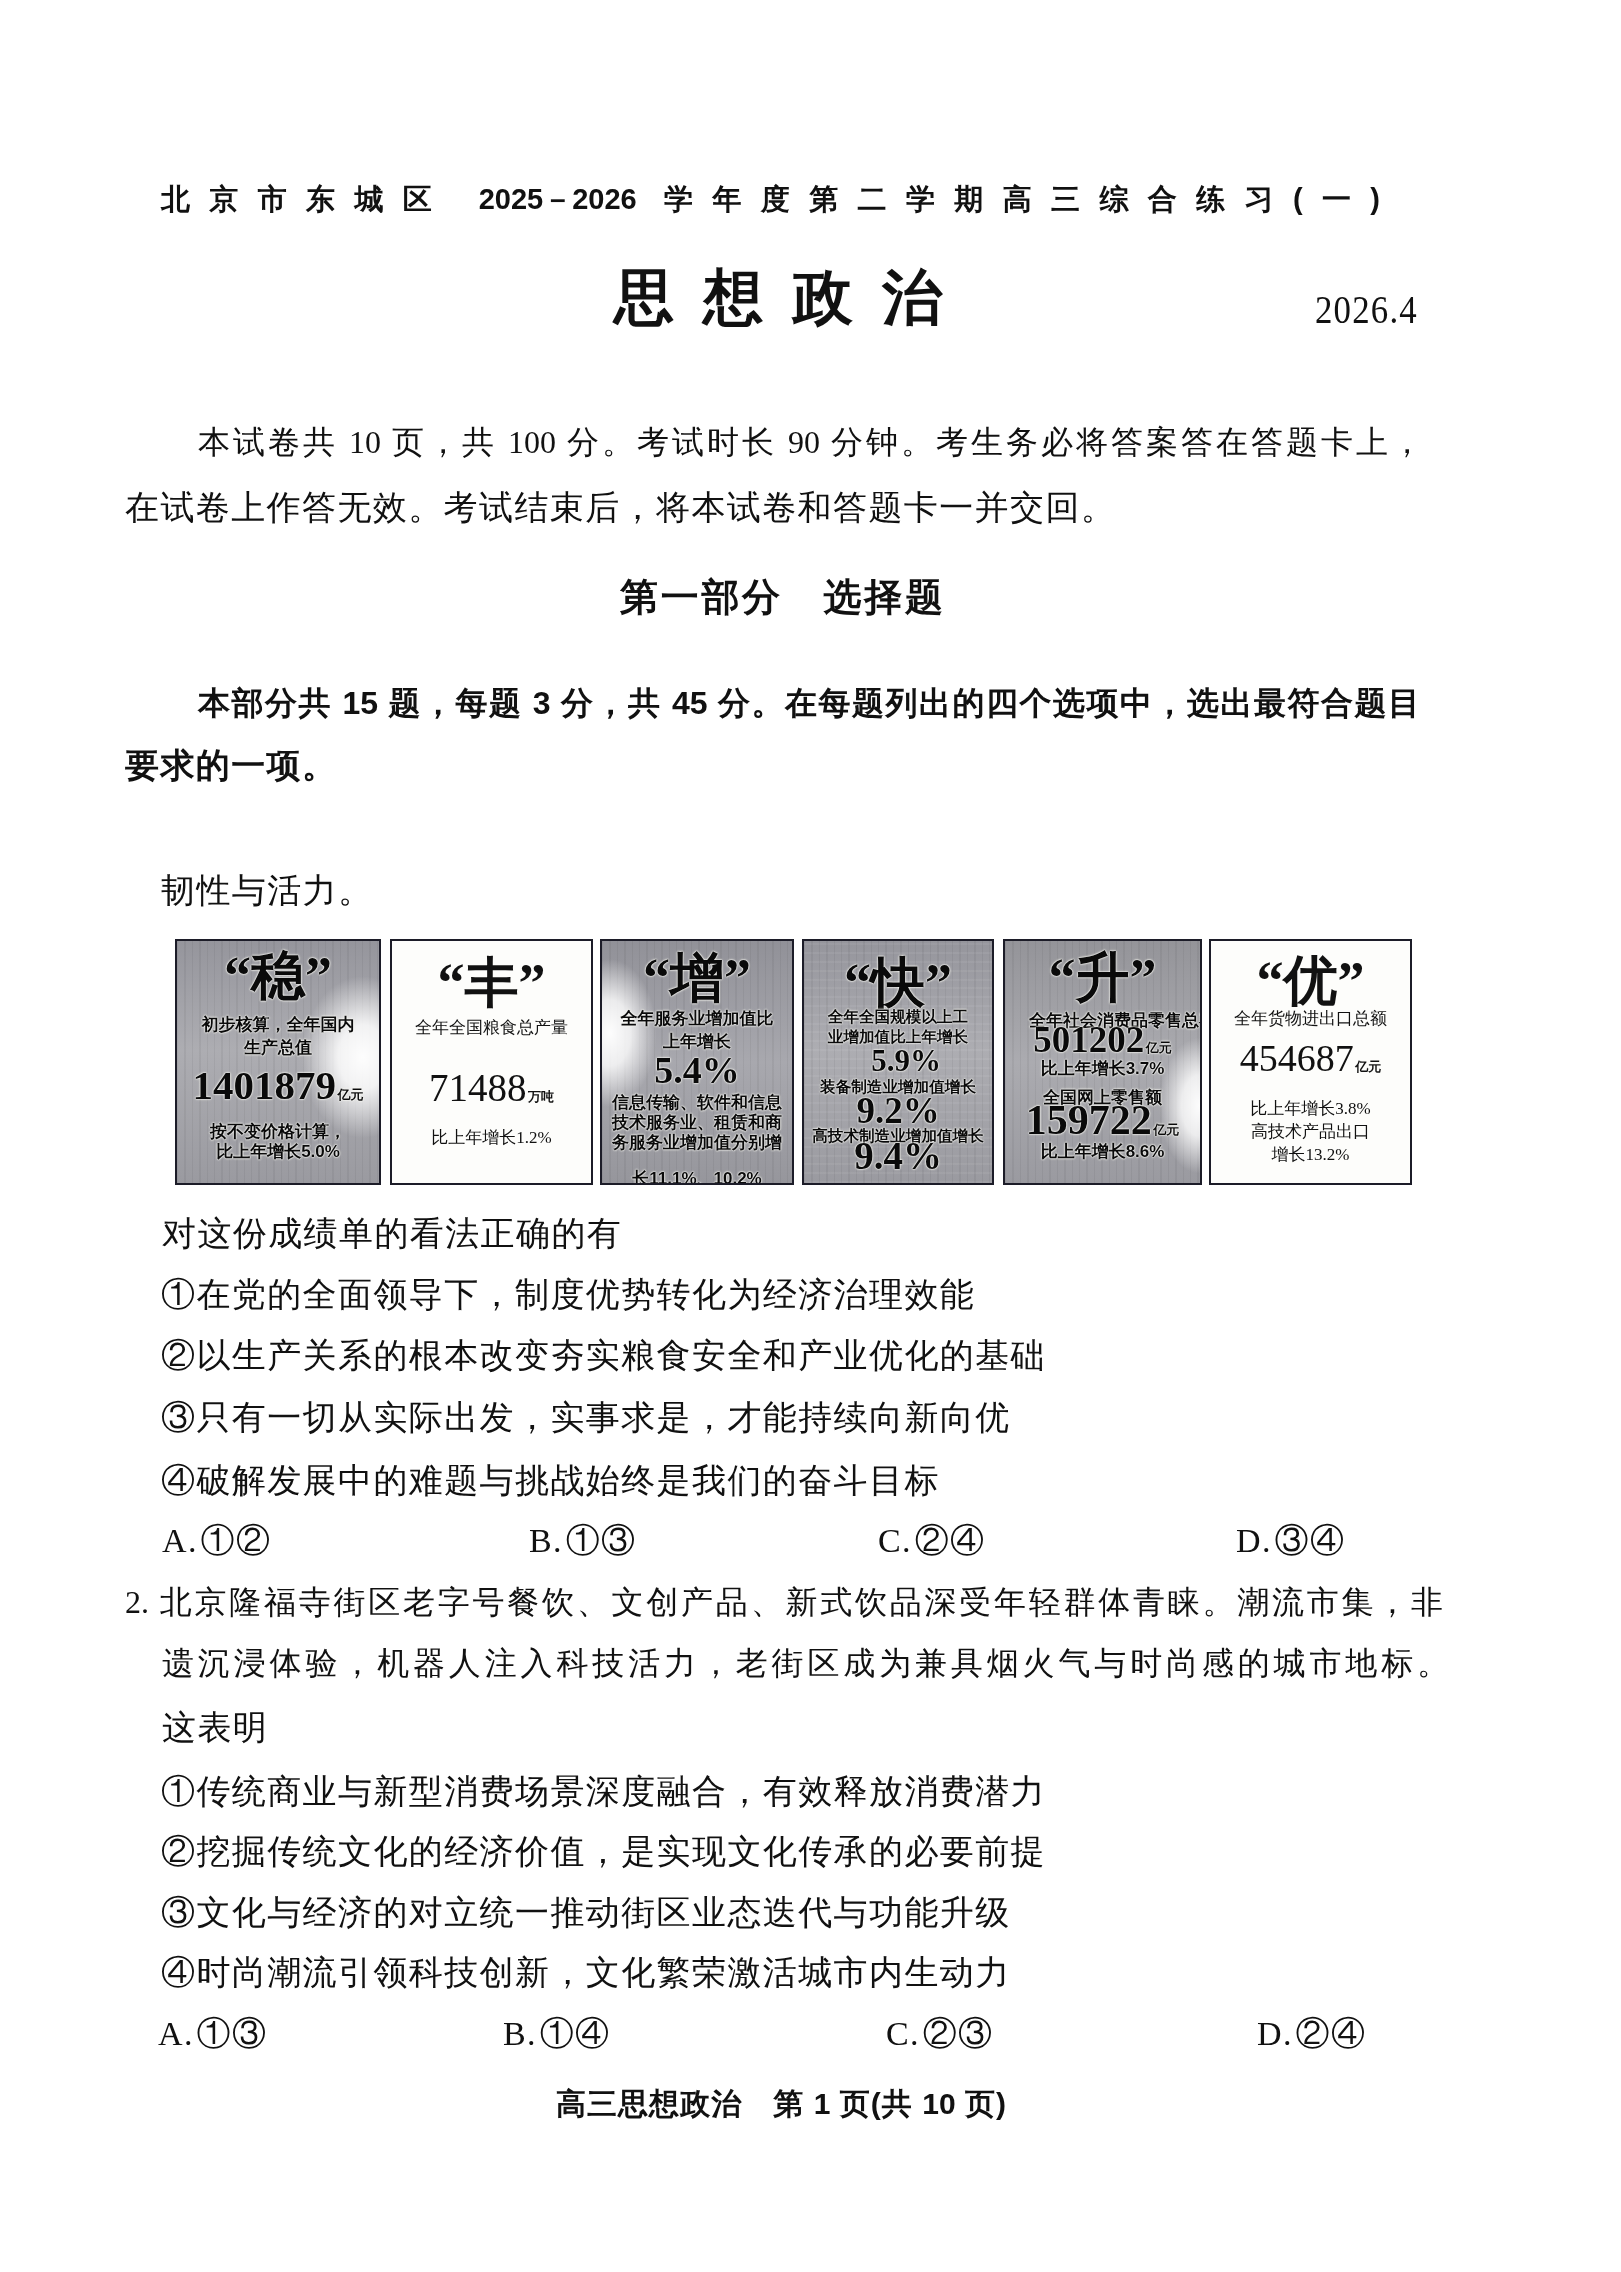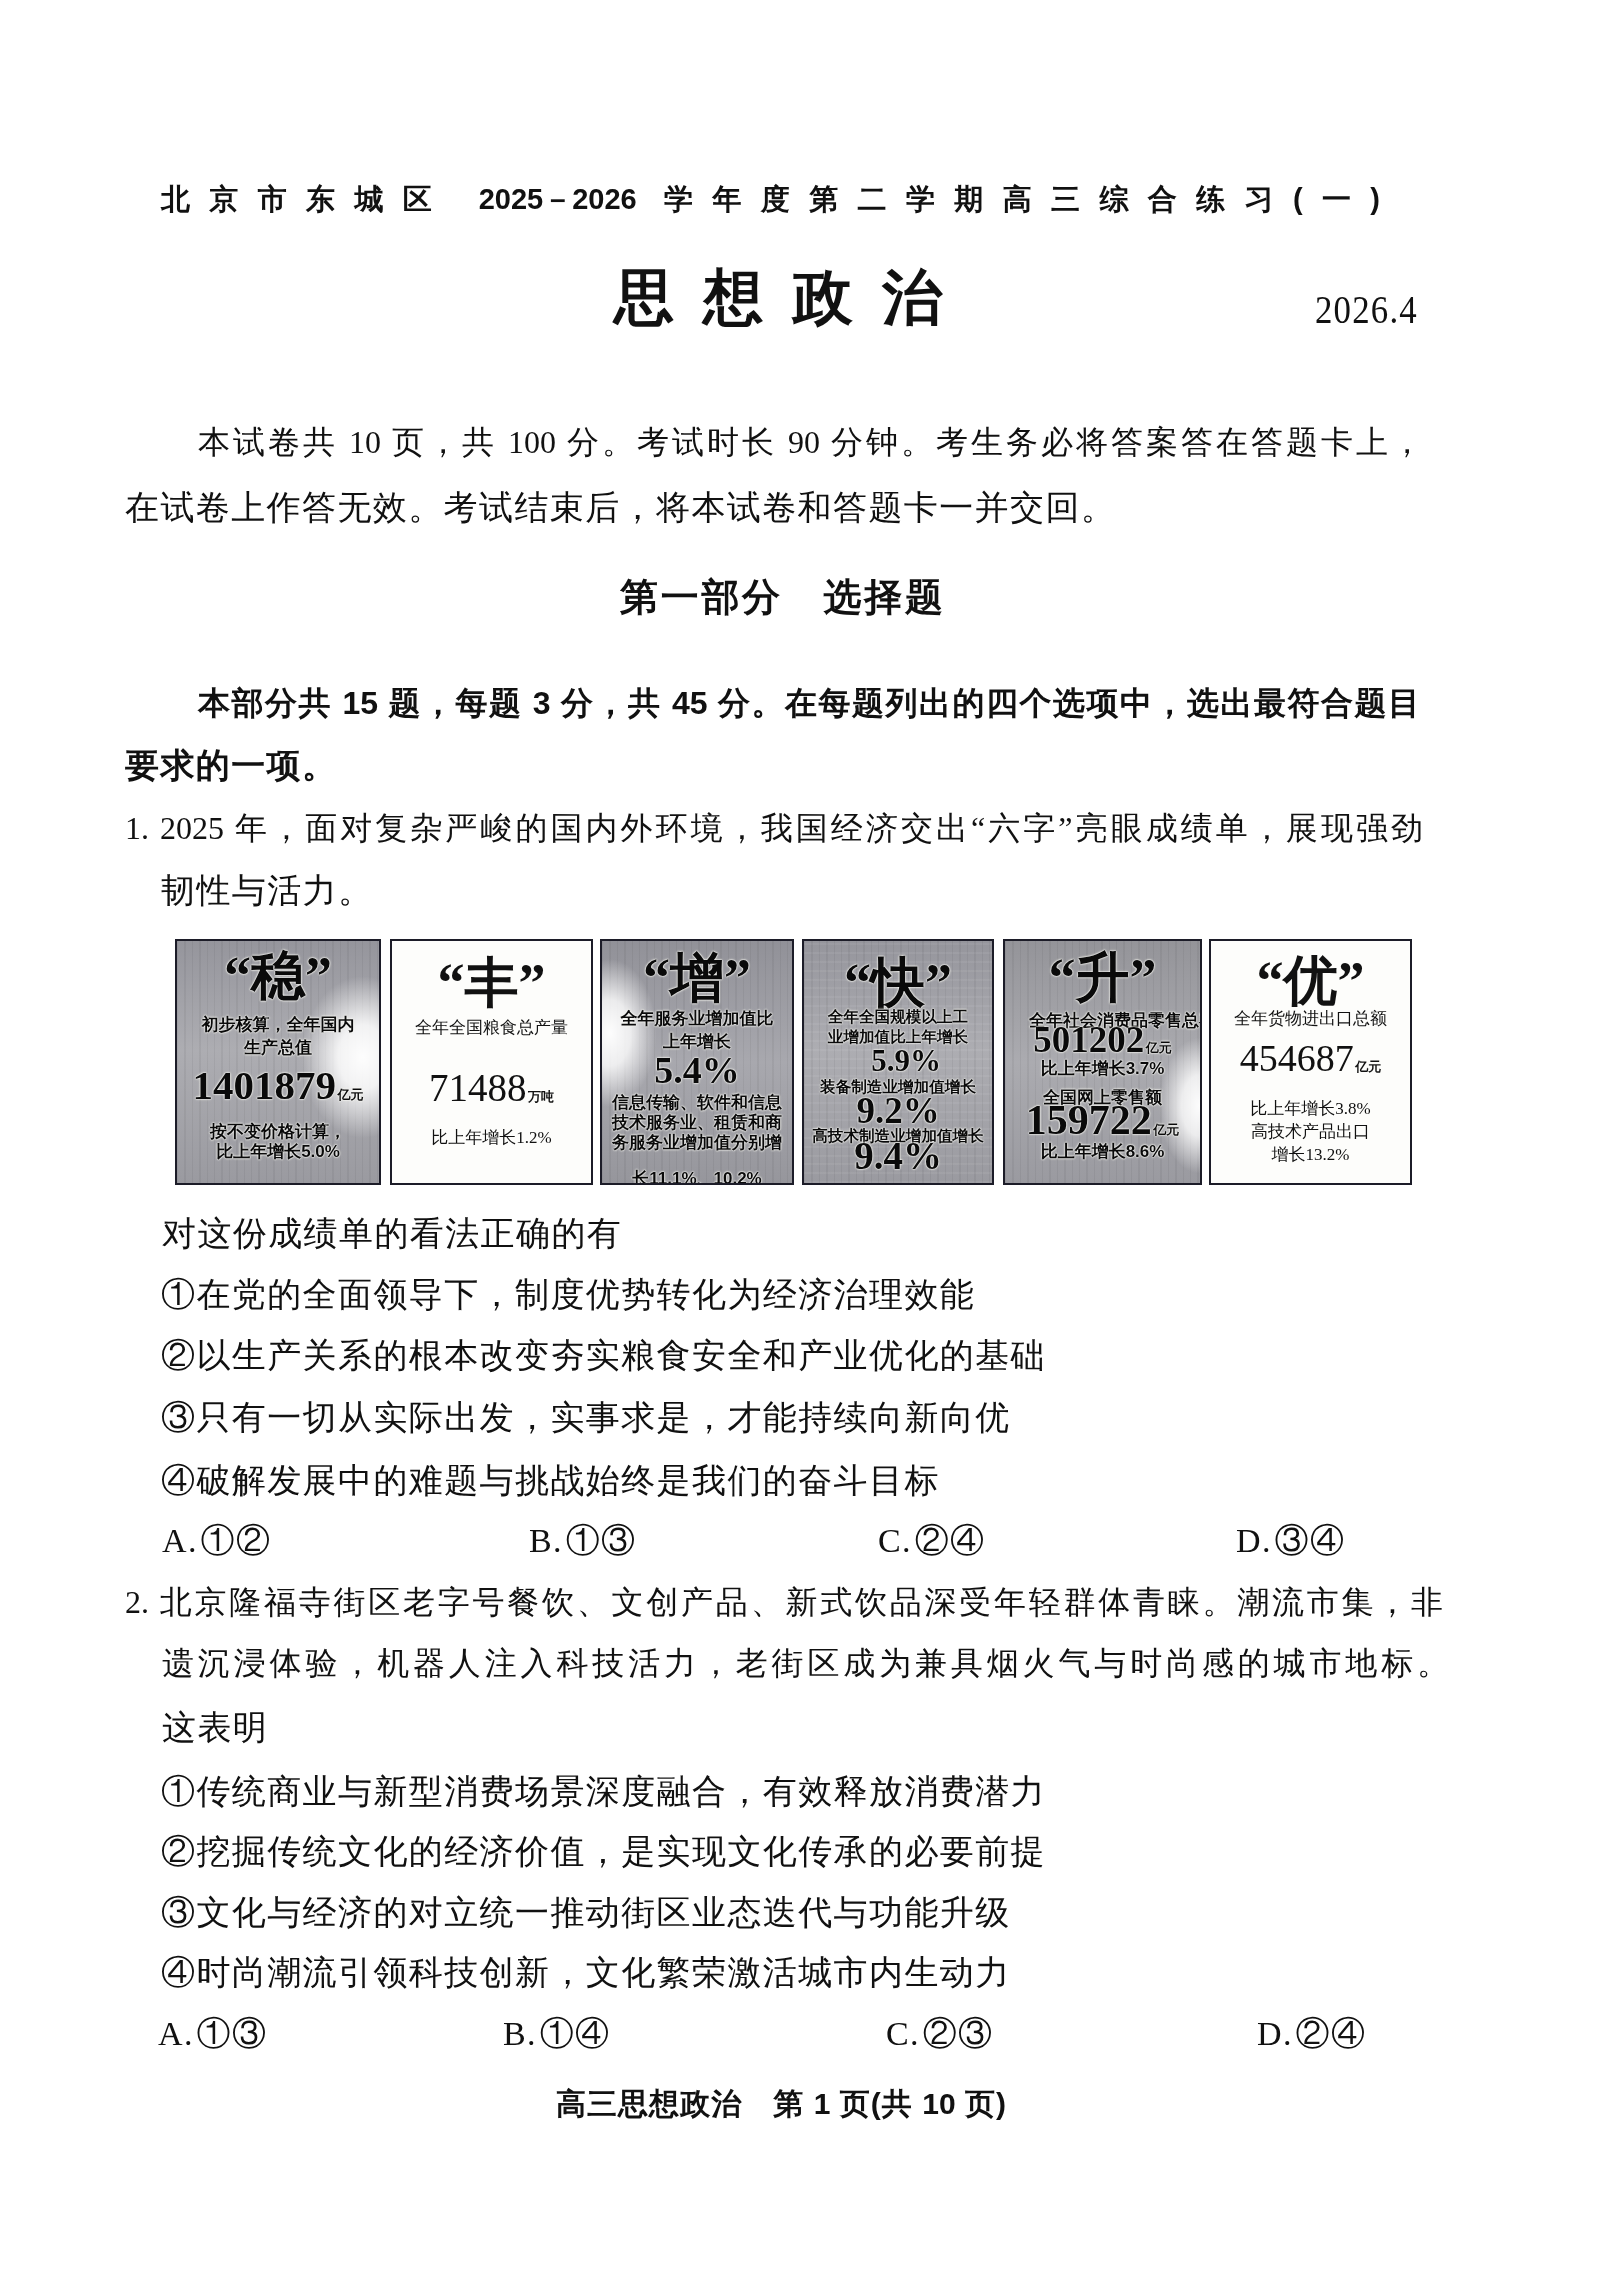--- a/index.html
+++ b/index.html
@@ -55,21 +55,20 @@
   <div class="ln subject just" style="top:266px;left:614px;width:328px;font-size:60px;">思想政治</div>
   <div class="ln date" style="top:289px;left:1315px;">2026.4</div>
 
   <div class="ln just" style="top:422px;left:198px;width:1225px;">本试卷共 10 页，共 100 分。考试时长 90 分钟。考生务必将答案答在答题卡上，</div>
   <div class="ln" style="top:487px;left:125px;">在试卷上作答无效。考试结束后，将本试卷和答题卡一并交回。</div>
 
   <div class="ln bold section" style="top:576px;left:620px;">第一部分　选择题</div>
   <div class="ln just bold" style="top:683px;left:198px;width:1222px;">本部分共 15 题，每题 3 分，共 45 分。在每题列出的四个选项中，选出最符合题目</div>
   <div class="ln bold" style="top:745px;left:125px;">要求的一项。</div>
 
-  <div class="ln just" style="top:808px;left:125px;width:1298px;"><span>1.</span> <span>2025 年，面对复杂严峻的国内外环境，我国经济交出“六字”亮眼成绩单，展现强劲</span></div>
   <div class="ln" style="top:870px;left:161px;">韧性与活力。</div>
 
   <div>
 
     <div class="panel gray p1" style="left:175px;width:206px;">
       <div class="pkey" style="top:6.8px;">“稳”</div>
       <div class="prow" style="top:74px;">初步核算，全年国内</div>
       <div class="prow" style="top:97px;">生产总值</div>
       <div class="pval" style="top:124px;font-size:41px;line-height:41px;"><span>1401879</span><span class="unit">亿元</span></div>
       <div class="prow" style="top:181px;">按不变价格计算，</div>

